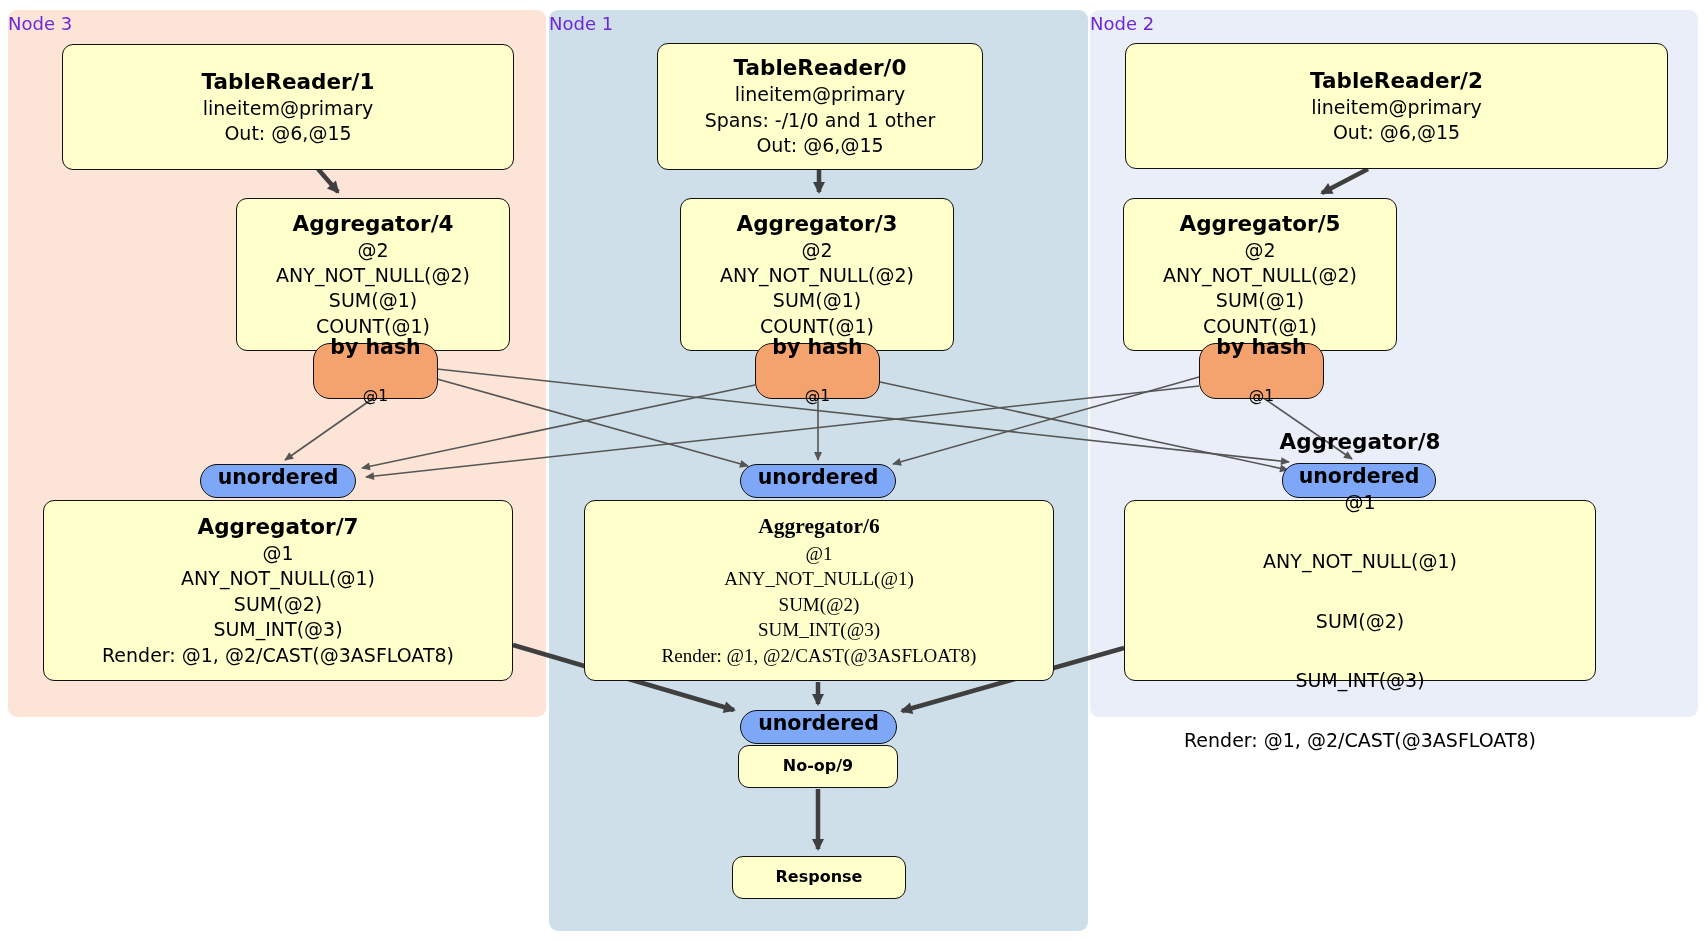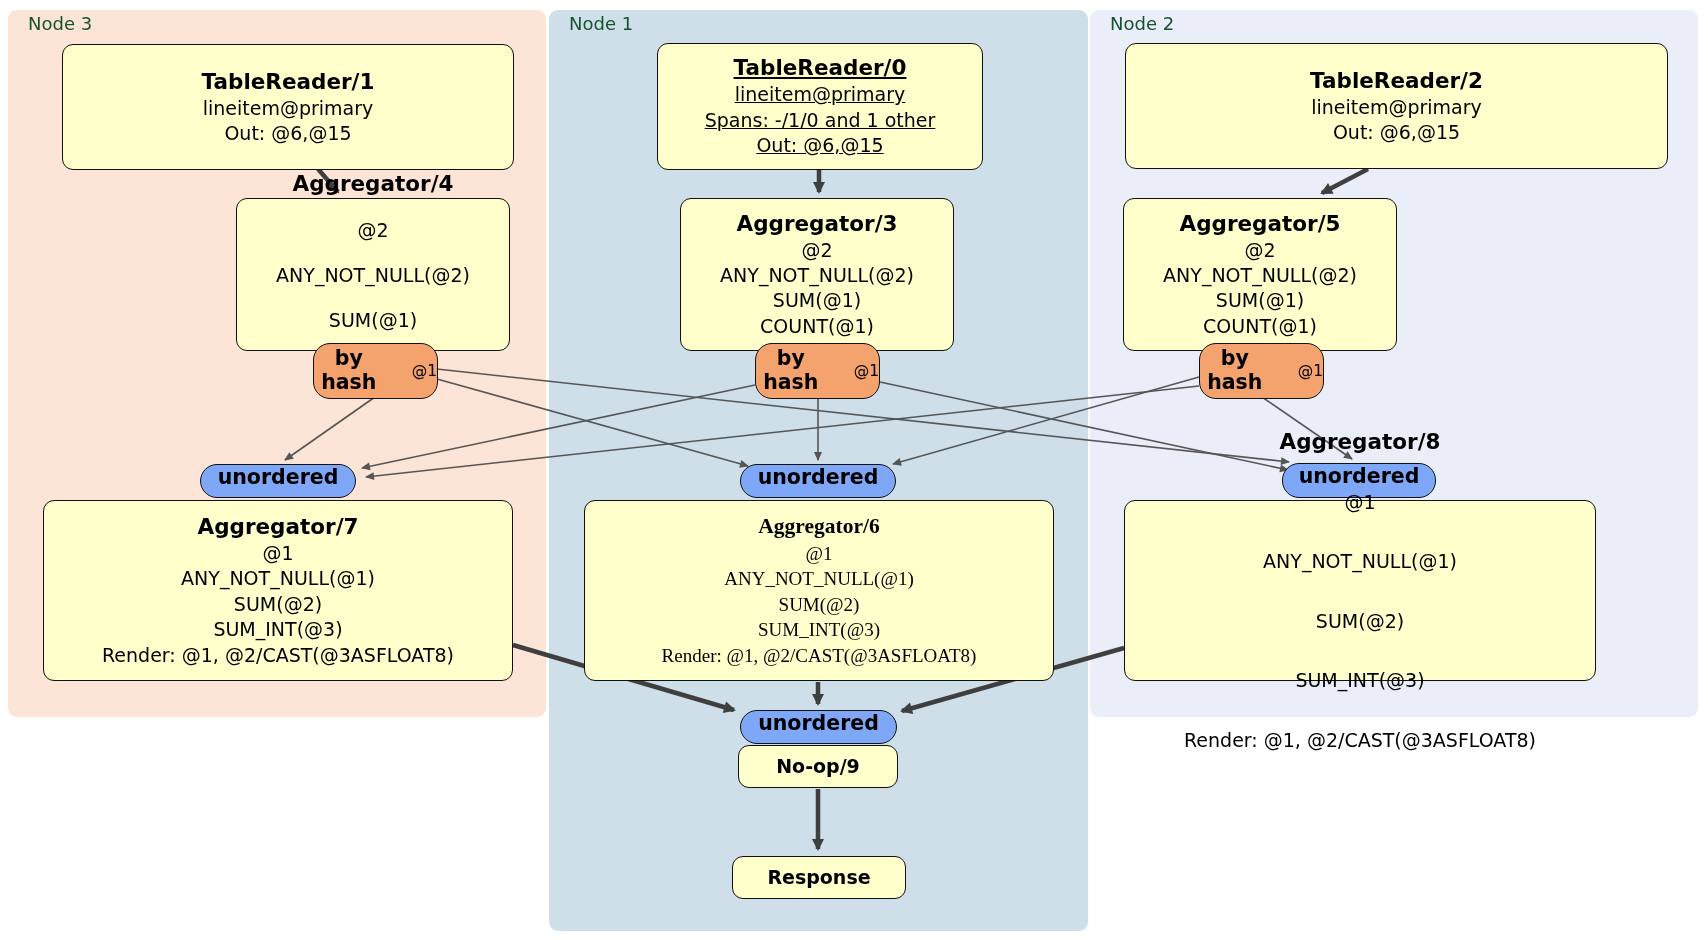--- a/index.html
+++ b/index.html
@@ -1,47 +1,47 @@
 <!DOCTYPE html>
 <html><head>
 <meta charset="utf-8">
 <style>
   html,body{margin:0;padding:0;background:#ffffff;}
   #canvas{
     position:relative;width:1708px;height:940px;overflow:hidden;
     font-family:"DejaVu Sans","Liberation Sans",sans-serif;color:#000;background:#fff;
   }
   .region{position:absolute;border-radius:9px;}
-  .region-label{position:absolute;left:20px;top:3px;font-size:18px;color:#14532d;}
+  .region-label{position:absolute;left:0;top:3px;font-size:18px;color:#6d28d9;}
   #region-node3{left:8px;top:10px;width:538px;height:707px;background:#fce4d6;}
   #region-node1{left:549px;top:10px;width:539px;height:921px;background:#cfdfe9;}
   #region-node2{left:1090px;top:10px;width:608px;height:707px;background:#e9eef9;}
 
   .box{
     position:absolute;background:#ffffcc;border:1.7px solid #111;border-radius:11px;
     display:flex;flex-direction:column;justify-content:center;align-items:center;
     text-align:center;font-size:19px;line-height:1.34;box-sizing:border-box;padding:10px 6px;
   }
   .box .title{font-weight:bold;font-size:21.5px;line-height:1.3;}
   #tr1{left:62px;top:44px;width:452px;height:126px;}
-  #tr0{left:657px;top:43px;width:326px;height:127px;text-decoration:underline;}
+  #tr0{left:657px;top:43px;width:326px;height:127px;}
   #tr2{left:1125px;top:43px;width:543px;height:126px;}
-  #agg4{left:236px;top:198px;width:274px;height:153px;gap:20px;}
+  #agg4{left:236px;top:198px;width:274px;height:153px;}
   #agg3{left:680px;top:198px;width:274px;height:153px;}
   #agg5{left:1123px;top:198px;width:274px;height:153px;}
   #agg7{left:43px;top:500px;width:470px;height:181px;}
   #agg6{left:584px;top:500px;width:470px;height:181px;font-family:Liberation Serif, serif;}
   #agg8{left:1124px;top:500px;width:472px;height:181px;gap:34px;}
   #noop9{left:738px;top:745px;width:160px;height:43px;}
   #response{left:732px;top:856px;width:174px;height:43px;}
-  #noop9 .title,#response .title{font-size:19px;}
+  #noop9 .title,#response .title{font-size:16px;}
 
   .router{
     position:absolute;background:#f4a26e;border:1.8px solid #111;border-radius:17px;
-    display:flex;flex-direction:row;justify-content:center;align-items:center;
+    display:flex;flex-direction:column;justify-content:center;align-items:center;
     text-align:center;box-sizing:border-box;gap:28px;
   }
   .router .r-label{font-weight:bold;font-size:20.5px;line-height:1.15;}
   .router .r-detail{font-size:15.5px;line-height:1.2;}
   #hash4{left:313px;top:343px;width:125px;height:56px;}
   #hash3{left:755px;top:343px;width:125px;height:56px;}
   #hash5{left:1199px;top:343px;width:125px;height:56px;}
 
   .sync{
     position:absolute;background:#7ea7f7;border:1.8px solid #111;border-radius:17px;

